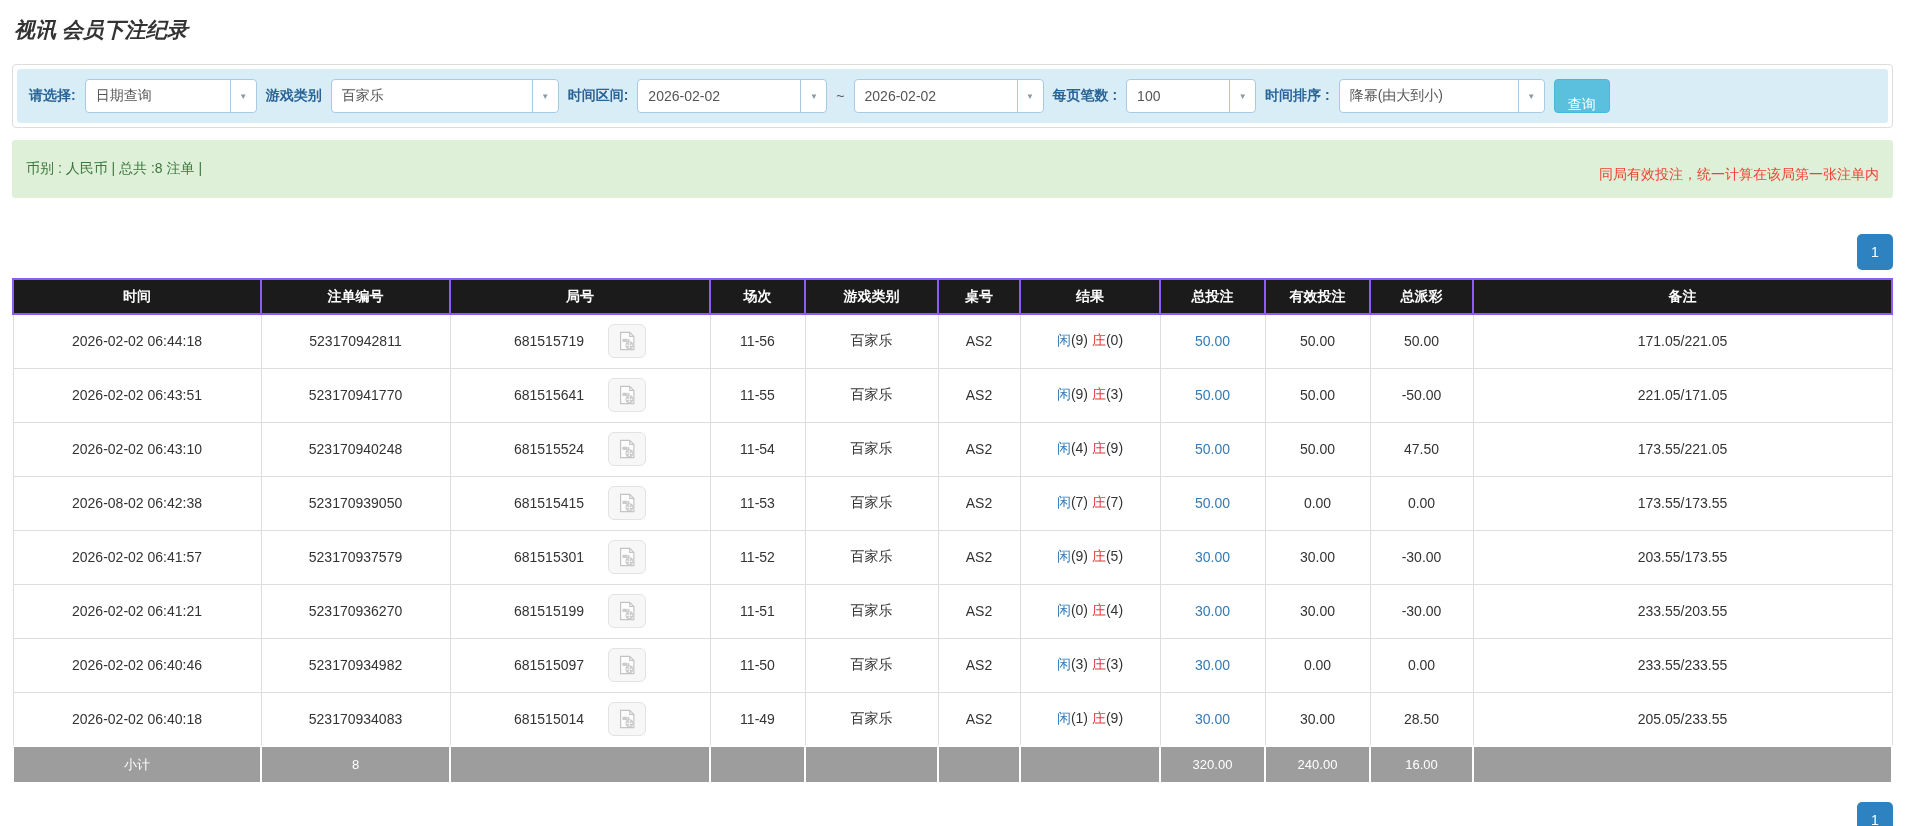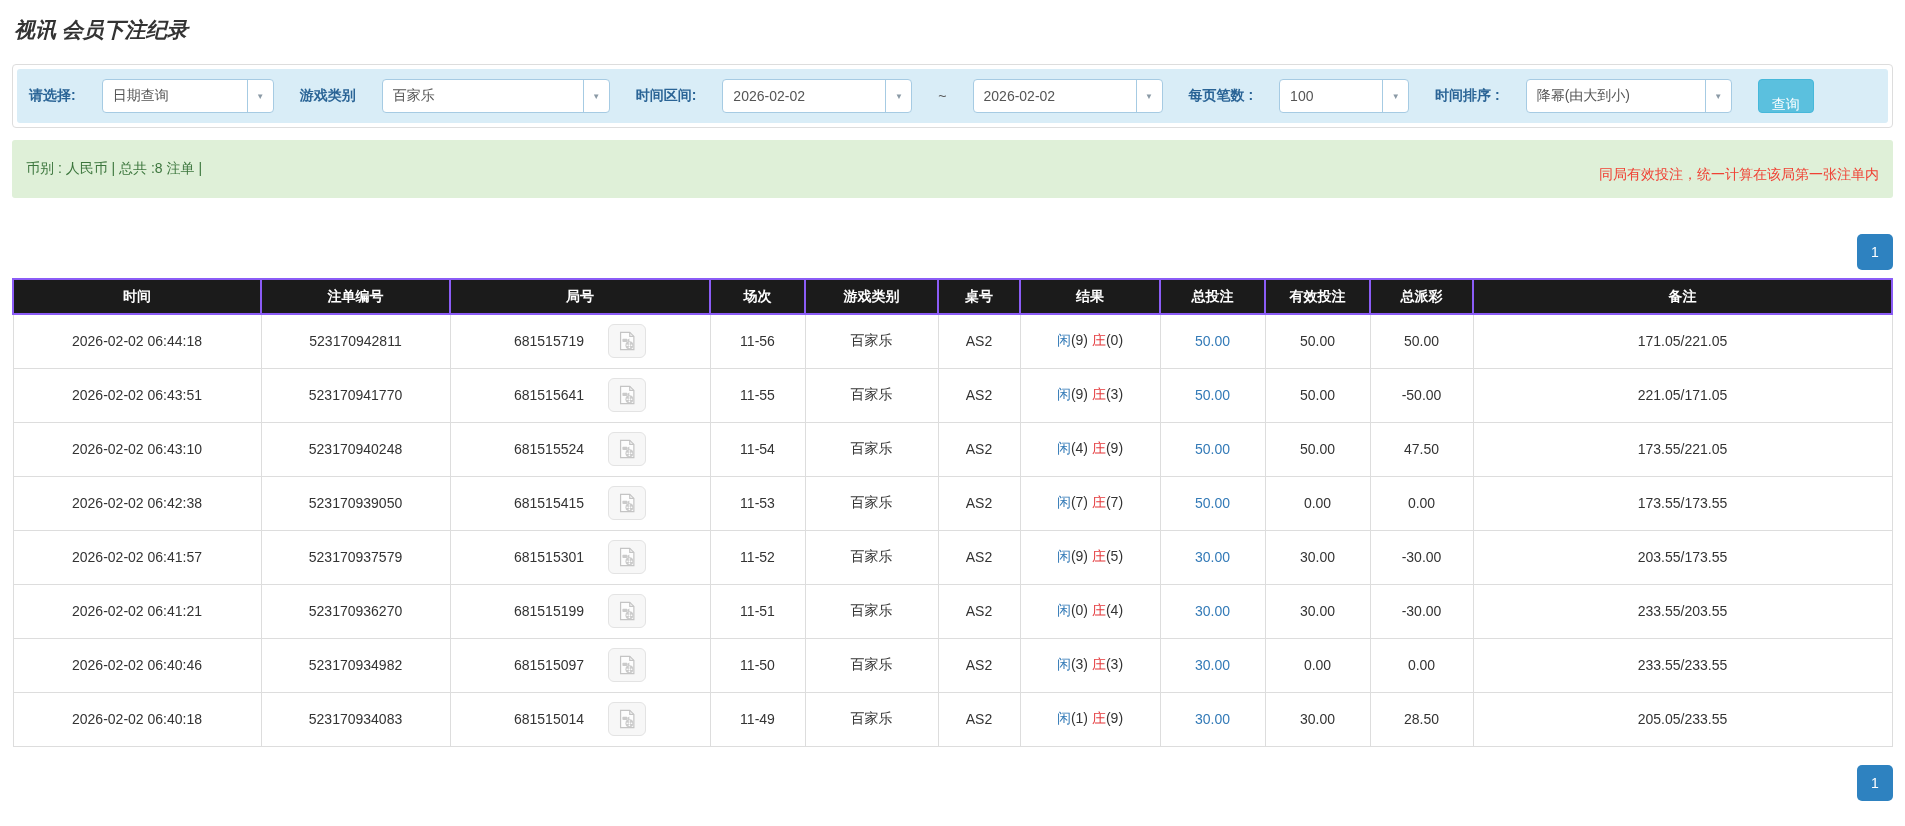--- a/index.html
+++ b/index.html
@@ -5,21 +5,21 @@
   * { box-sizing: border-box; margin: 0; padding: 0; }
   html, body { width: 1905px; height: 826px; overflow: hidden; background: #fff;
     font-family: "Liberation Sans", sans-serif; }
   .wrap { padding: 0 12px; }
 
   
   .page-title { font-size: 21px; font-weight: bold; color: #333; padding: 16px 2px 0 2px; font-style: italic; }
 
   
   .filter-panel { margin-top: 20px; background: #fff; border: 1px solid #ddd; border-radius: 4px; padding: 4px; }
-  .filter-bar { background: #d9edf7; border-radius: 3px; display: flex; align-items: center; gap: 26px; padding: 10px 12px; }
+  .filter-bar { background: #d9edf7; border-radius: 3px; display: flex; align-items: center; gap: 9px; padding: 10px 12px; }
   .flabel { color: #2a6496; font-weight: bold; font-size: 14px; white-space: nowrap; }
   .selectbox { display: inline-flex; align-items: stretch; height: 34px; background: #fff;
     border: 1px solid #a6cbe3; border-radius: 4px; overflow: hidden; cursor: pointer; }
   .selectbox .val { display: flex; align-items: center; padding: 0 10px; font-size: 14px; color: #555; white-space: nowrap; flex: 1; }
   .selectbox .caret-seg { width: 26px; border-left: 1px solid #a6cbe3; display: flex; align-items: center; justify-content: center; color: #8b9aa6; font-size: 8px; }
   .tilde { color: #555; font-size: 14px; }
   .btn-query { background: #5bc0de; border: 1px solid #46b8da; color: #fff; border-radius: 4px;
     height: 34px; padding: 16px 13px; font-size: 14px; cursor: pointer; }
 
   
@@ -230,21 +230,21 @@
     <td>
       <span class="lbl-player">闲</span><span>(4)</span>
       <span class="lbl-banker">庄</span><span>(9)</span>
     </td>
     <td><span class="val-blue">50.00</span></td>
     <td>50.00</td>
     <td>47.50</td>
     <td>173.55/221.05</td>
   </tr>
         <tr>
-    <td>2026-02-02 06:42:38</td>
+    <td>2026-08-02 06:42:38</td>
     <td>523170939050</td>
     <td>
       <span class="round-cell-inner">
         <span>681515415</span>
         <span class="icon-btn">
           <svg width="22" height="22" viewBox="0 0 24 24">
             <path d="M5 2.5h10l4.5 4.5v14.5H5z" fill="#fdfdfd" stroke="#c4c4c4" stroke-width="1.3"></path>
             <path d="M15 2.5v4.5h4.5" fill="none" stroke="#c4c4c4" stroke-width="1.3"></path>
             <rect x="7" y="9.5" width="5.4" height="3.6" rx="0.8" fill="#cbcbcb"></rect>
             <path d="M12.4 10.6l2.2-1.2v4l-2.2-1.2z" fill="#cbcbcb"></path>
@@ -401,20 +401,33 @@
       <span class="lbl-player">闲</span><span>(1)</span>
       <span class="lbl-banker">庄</span><span>(9)</span>
     </td>
     <td><span class="val-blue">30.00</span></td>
     <td>30.00</td>
     <td>28.50</td>
     <td>205.05/233.55</td>
   </tr>
       </tbody>
     <tfoot>
+      <tr>
+        <td>小计</td>
+        <td>8</td>
+        <td></td>
+        <td></td>
+        <td></td>
+        <td></td>
+        <td></td>
+        <td>320.00</td>
+        <td>240.00</td>
+        <td>16.00</td>
+        <td></td>
+      </tr>
     </tfoot>
   </table>
 
   <div class="pagination-row pagination-bottom">
     <div class="page-box">1</div>
   </div>
 
 </div>
 
 </body></html>

